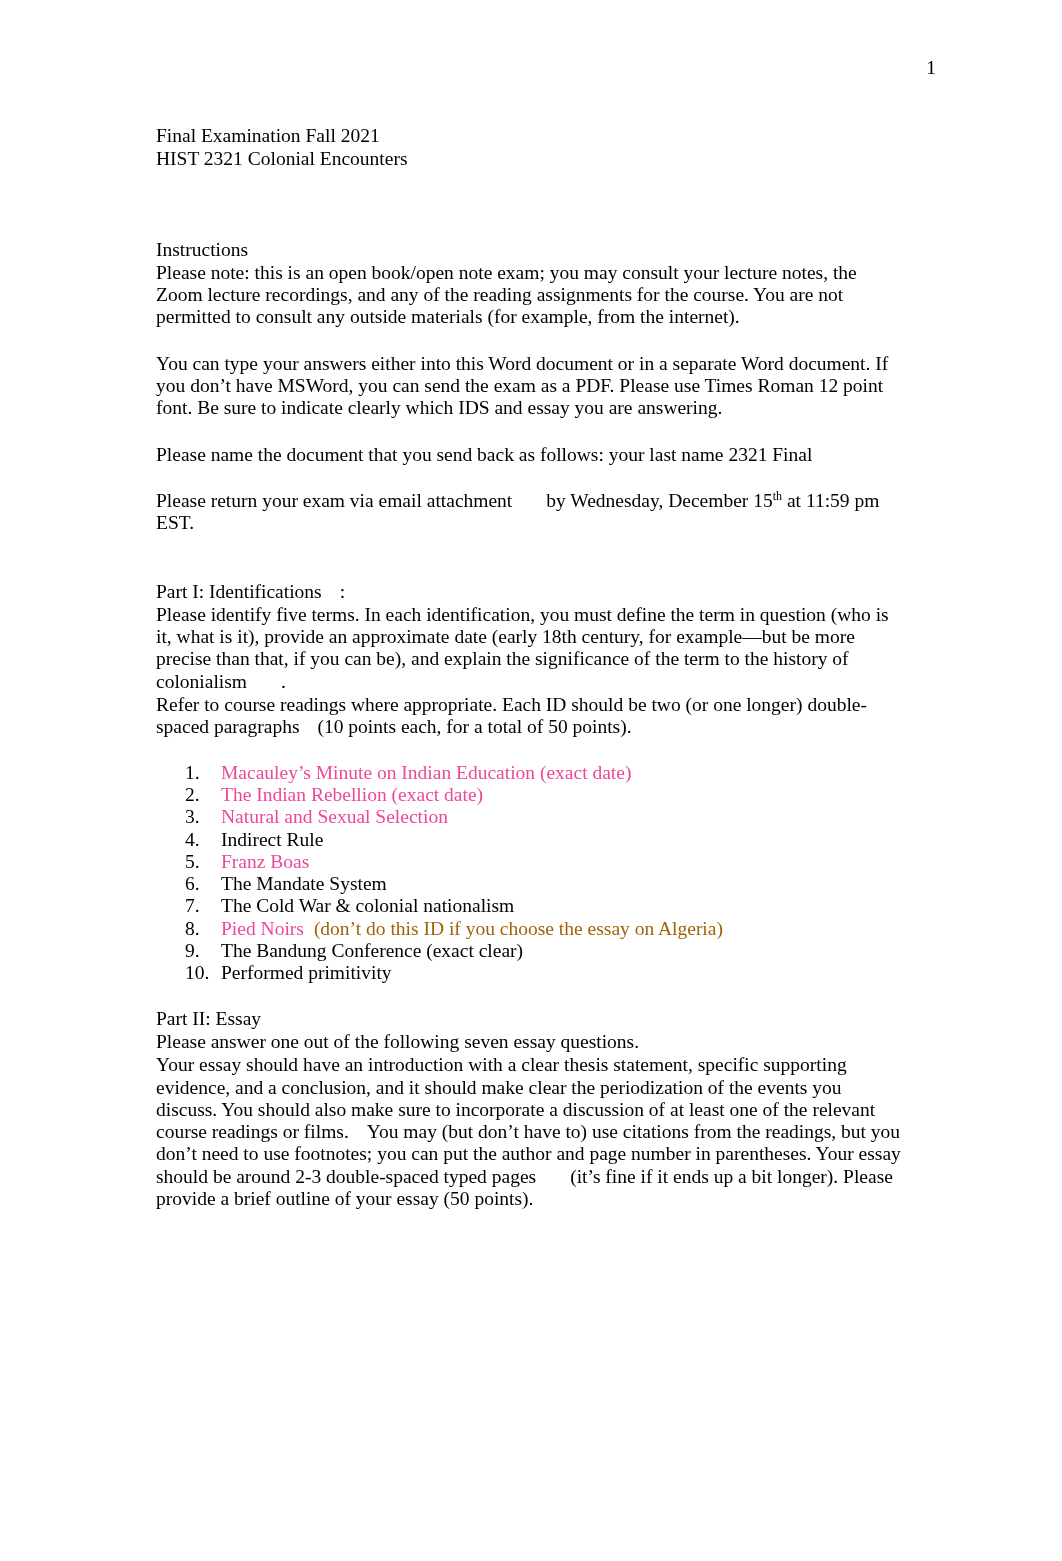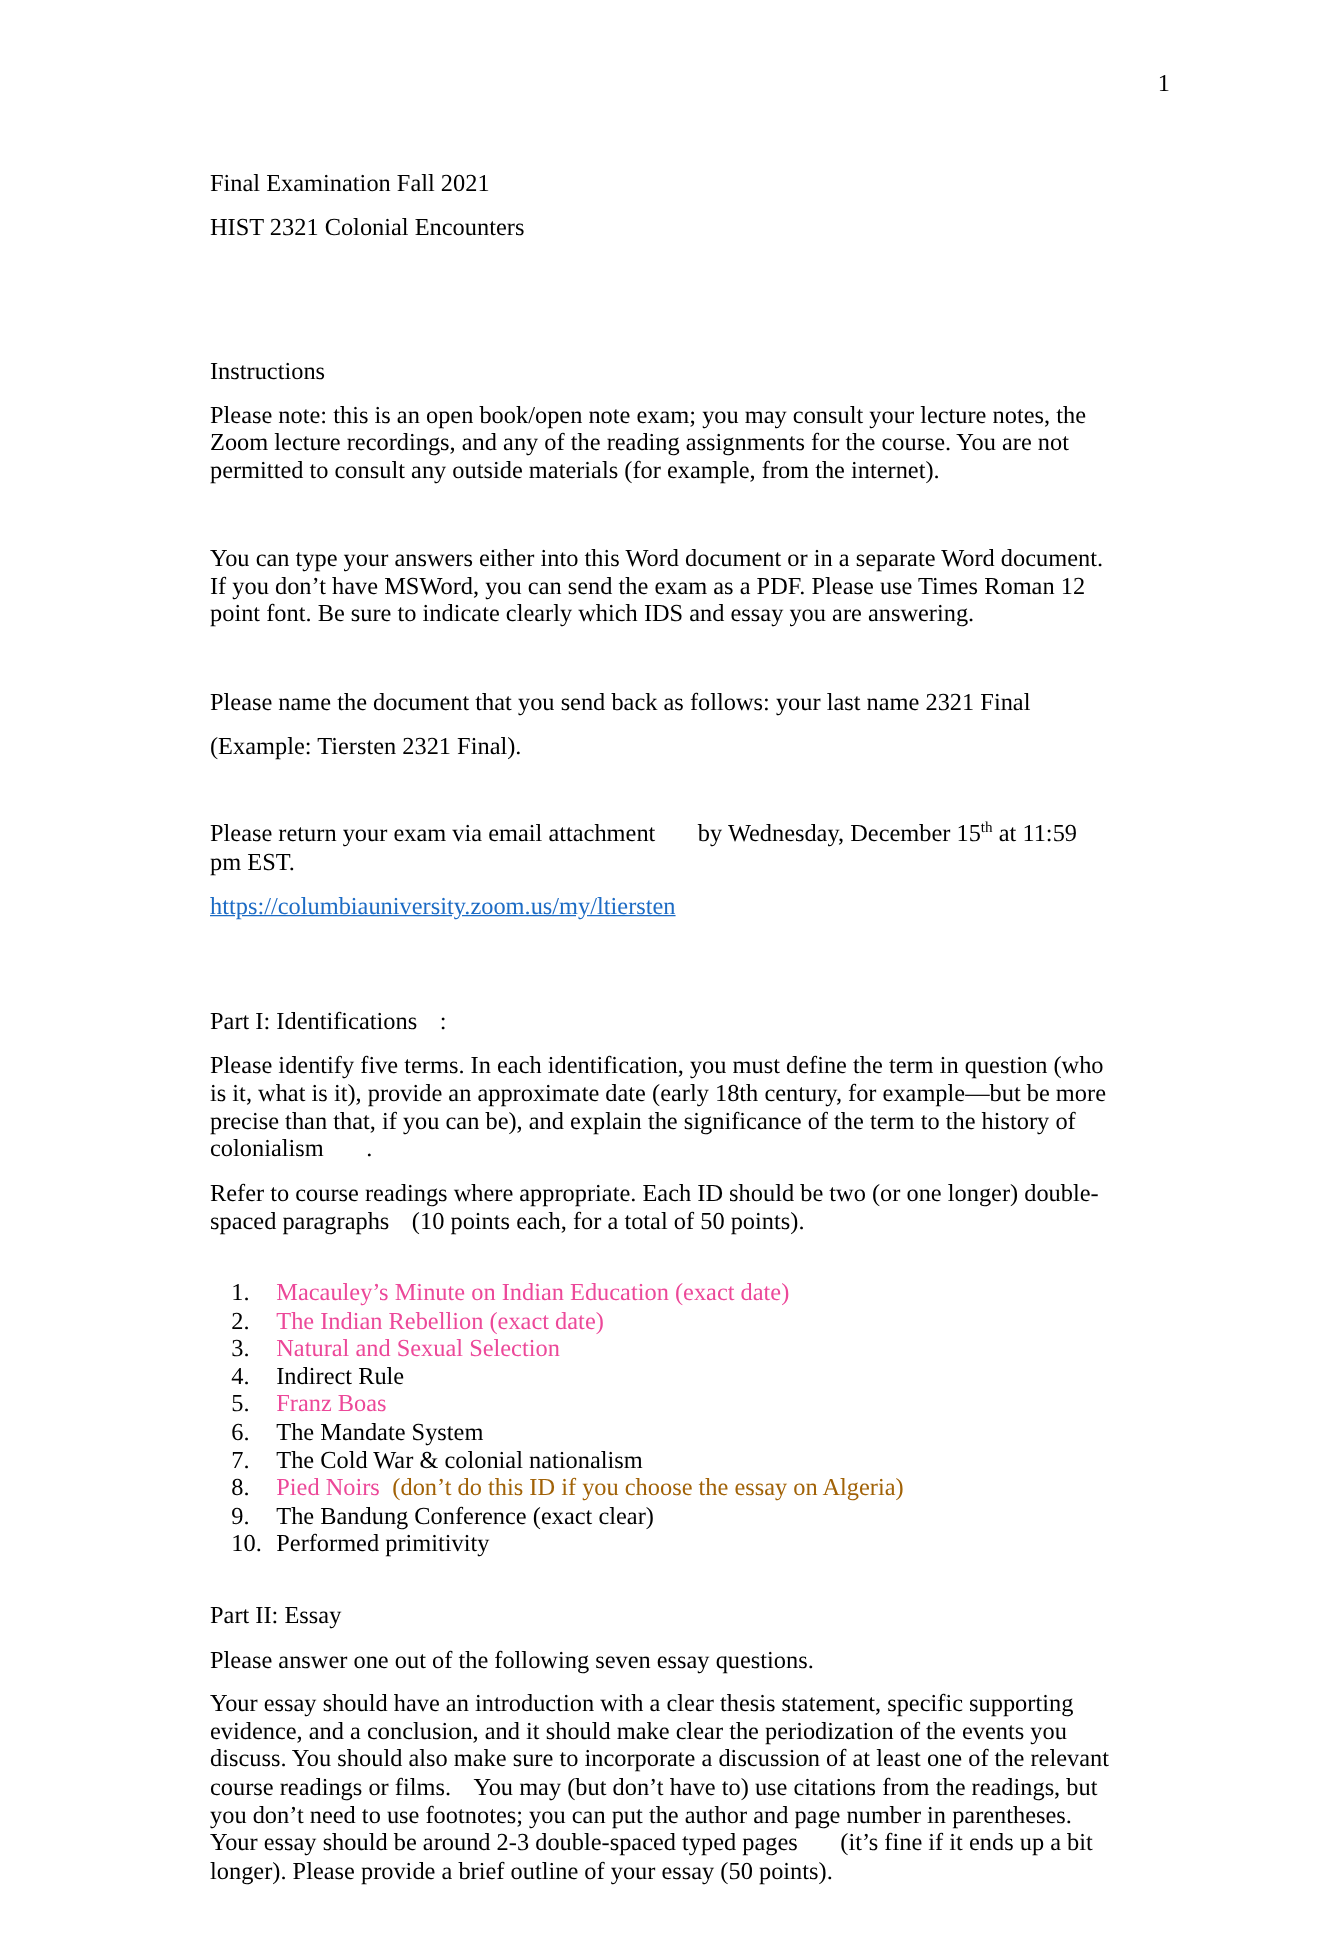--- a/index.html
+++ b/index.html
@@ -30,21 +30,21 @@
   }
   .content {
     position: absolute;
     left: 155px;
     top: 124px;
     width: 748px;
     font-size: 19.5px;
     line-height: 22.3px;
   }
   .block {
-    margin: 13px;
+    margin: 1px;
   }
   .spacer-sm { height: 22px; }
 
   .name-line {
     display: inline-block;
     border-bottom: 1.4px solid #000;
     width: 276px;
     vertical-align: -3px;
     height: 15px;
   }
@@ -116,27 +116,25 @@
     <div class="block">Instructions</div>
     <div class="block">Please note: this is an open book/open note exam; you may consult your lecture notes, the Zoom lecture recordings, and any of the reading assignments for the course. You are not permitted to consult any outside materials (for example, from the internet).</div>
 
     <div class="spacer-sm"></div>
 
     <div class="block">You can type your answers either into this Word document or in a separate Word document. If you don’t have MSWord, you can send the exam as a PDF. Please use Times Roman 12 point font. Be sure to indicate clearly which IDS and essay you are answering.</div>
 
     <div class="spacer-sm"></div>
 
     <div class="block">Please name the document that you send back as follows: your last name 2321 Final</div>
-    <div class="block">(Example: Tiersten 2321 Final).</div>
 
     <div class="spacer-sm"></div>
 
     <div class="block"><span>Please return your exam via email attachment</span><span class="gap-wide"></span><span>by Wednesday, December 15</span><sup>th</sup><span> at 11:59 pm EST.</span></div>
 
-    <div class="block"><a class="link" href="#">https://columbiauniversity.zoom.us/my/ltiersten</a></div>
 
     <div class="spacer-sm"></div>
     <div class="spacer-sm"></div>
 
     <div class="block"><span>Part I: Identifications</span><span class="gap-mid"></span><span>:</span></div>
 
     <div class="block"><span>Please identify five terms. In each identification, you must define the term in question (who is it, what is it), provide an approximate date (early 18th century, for example—but be more precise than that, if you can be), and explain the significance of the term to the history of colonialism</span><span class="gap-wide"></span><span>.</span></div>
 
     <div class="block"><span>Refer to course readings where appropriate. Each ID should be two (or one longer) double-spaced paragraphs</span><span class="gap-mid"></span><span>(10 points each, for a total of 50 points).</span></div>
 

